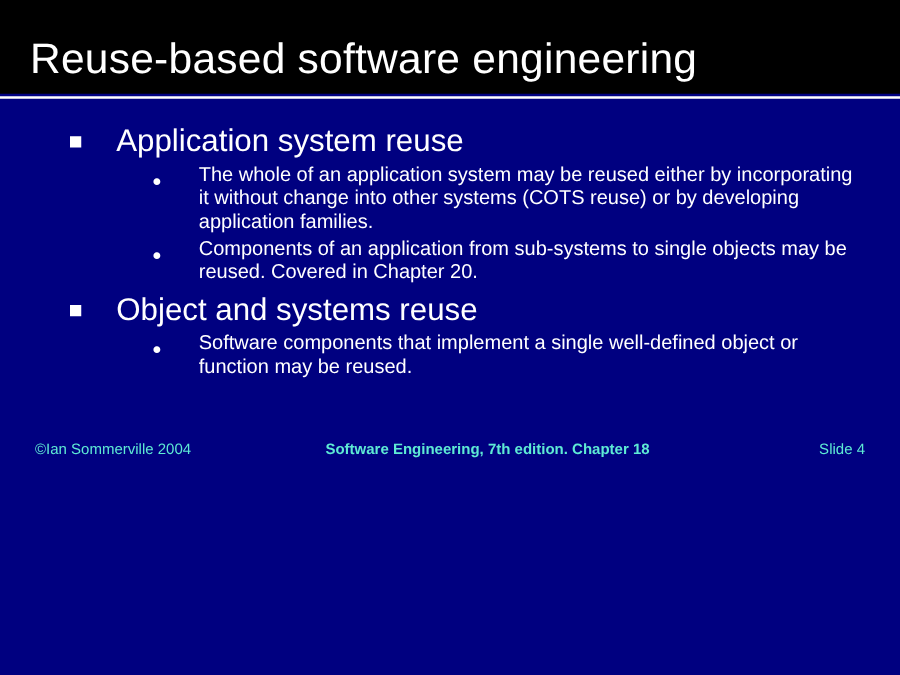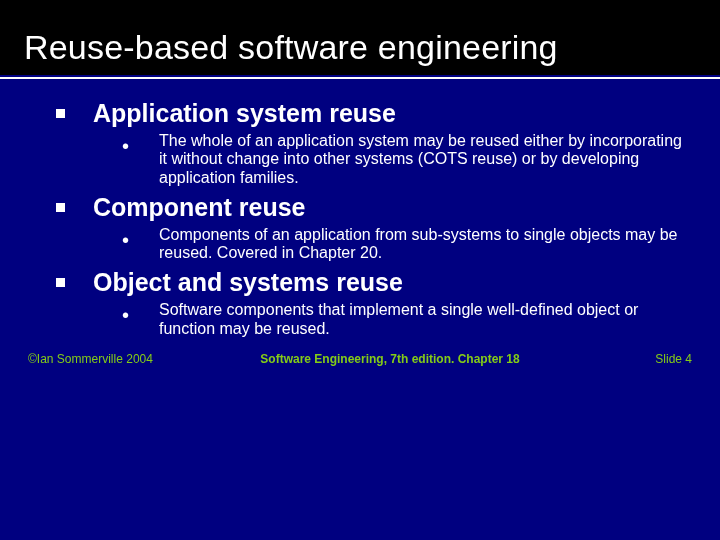--- a/index.html
+++ b/index.html
@@ -43,21 +43,20 @@
   .l1-bullet {
     width: 9px;
     height: 9px;
     background: #ffffff;
     flex: 0 0 auto;
     margin: 10px 28px 0 26px;
   }
   .l1-text {
     font-size: 25px;
     line-height: 1.15;
-    font-weight: bold;
   }
   .l2 {
     display: flex;
     align-items: flex-start;
     margin-top: 4px;
   }
   .l2-bullet {
     flex: 0 0 auto;
     font-size: 20px;
     line-height: 1;
@@ -71,21 +70,21 @@
   .footer {
     position: absolute;
     left: 0;
     right: 0;
     bottom: 18px;
     display: flex;
     justify-content: space-between;
     align-items: flex-end;
     padding: 0 28px;
     font-size: 12px;
-    color: #84cc16;
+    color: #5eead4;
   }
   .footer .center {
     font-weight: bold;
     text-align: center;
     flex: 1;
   }
   .footer .left {
     flex: 0 0 auto;
     width: 180px;
     text-align: left;
@@ -110,24 +109,20 @@
 
     <div class="l1">
       <div class="l1-bullet"></div>
       <div class="l1-text">Application system reuse</div>
     </div>
     <div class="l2">
       <div class="l2-bullet">•</div>
       <div class="l2-text">The whole of an application system may be reused either by incorporating it without change into other systems (COTS reuse) or by developing application families.</div>
     </div>
 
-    <div class="l1">
-      <div class="l1-bullet"></div>
-      <div class="l1-text">Component reuse</div>
-    </div>
     <div class="l2">
       <div class="l2-bullet">•</div>
       <div class="l2-text">Components of an application from sub-systems to single objects may be reused. Covered in Chapter 20.</div>
     </div>
 
     <div class="l1">
       <div class="l1-bullet"></div>
       <div class="l1-text">Object and systems reuse</div>
     </div>
     <div class="l2">

